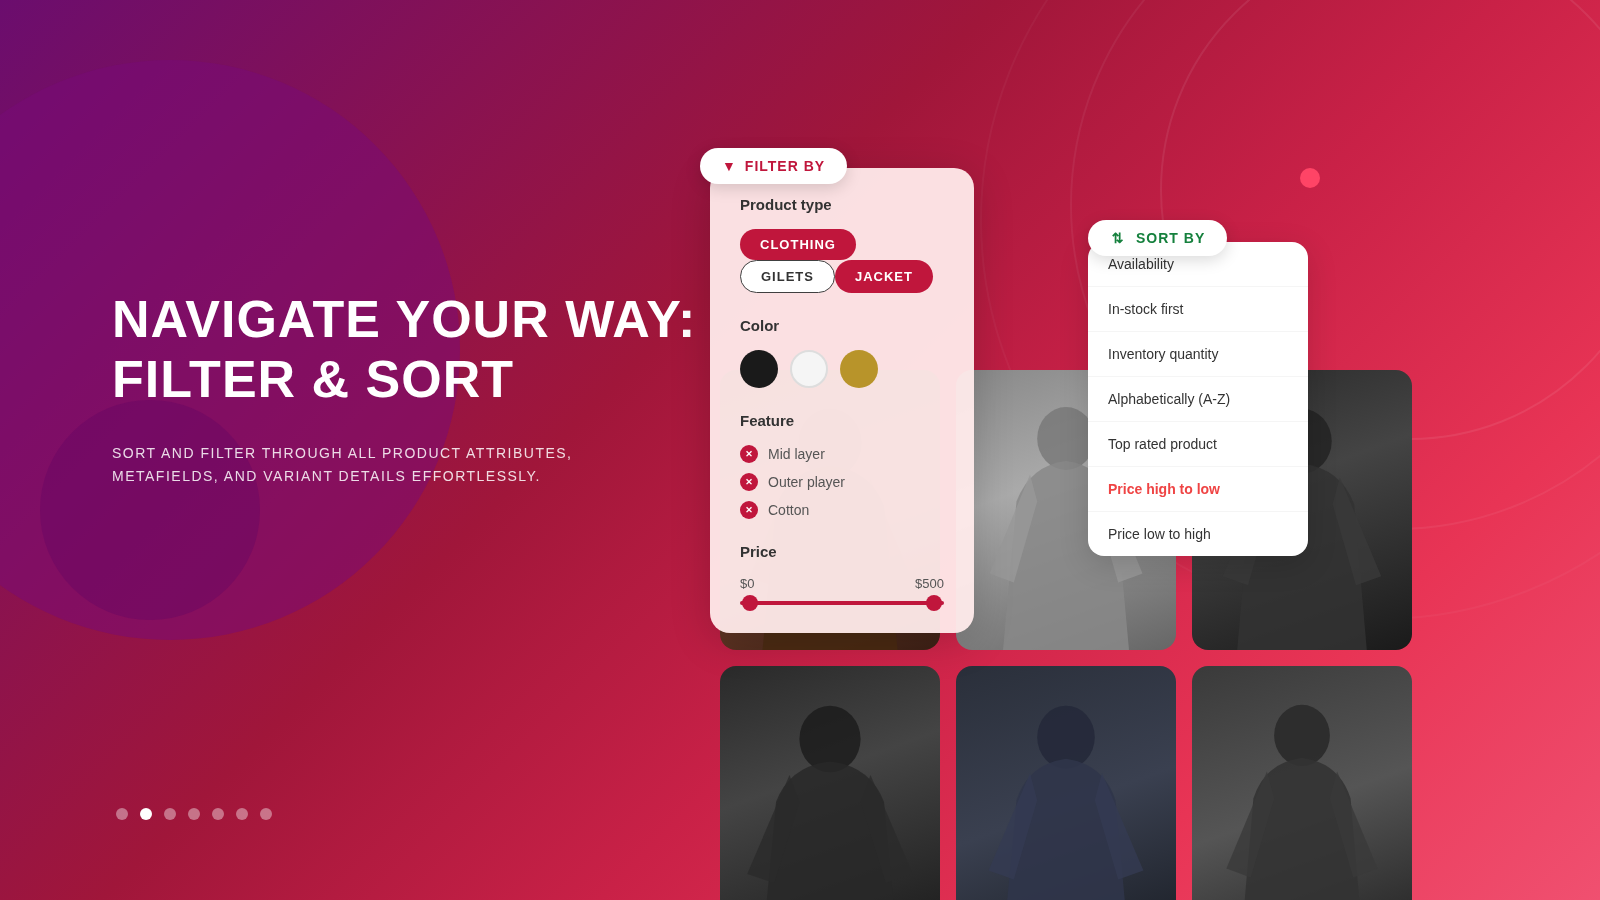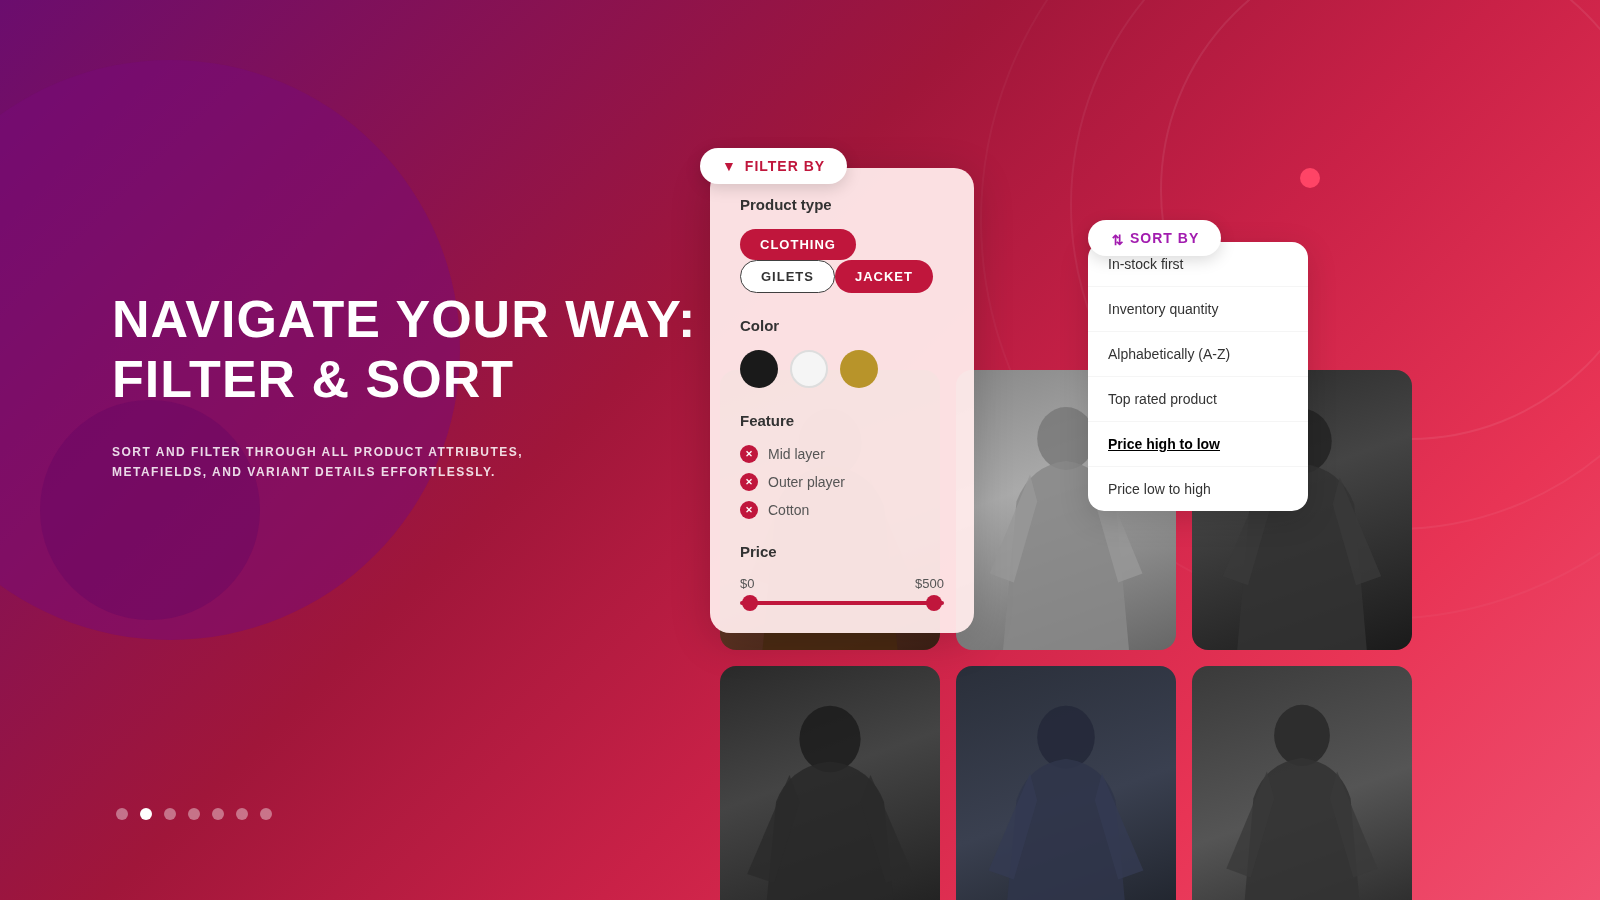--- a/index.html
+++ b/index.html
@@ -78,22 +78,22 @@
       font-size: 52px;
       font-weight: 900;
       line-height: 1.15;
       letter-spacing: 1px;
       text-transform: uppercase;
       margin-bottom: 32px;
     }
 
     .sub-text {
       color: rgba(255,255,255,0.85);
-      font-size: 12px;
-      font-weight: 700;
+      font-size: 14px;
+      font-weight: 400;
       letter-spacing: 1.5px;
       line-height: 1.7;
       text-transform: uppercase;
     }
 
     
     .dots-row {
       position: absolute;
       bottom: 80px;
       left: 116px;
@@ -301,26 +301,26 @@
       left: 1088px;
       top: 220px;
     }
 
     .sort-btn {
       background: #fff;
       border: none;
       border-radius: 30px;
       padding: 10px 22px;
       display: flex;
-      align-items: flex-end;
-      gap: 4px;
+      align-items: flex-start;
+      gap: 10px;
       cursor: pointer;
       font-size: 14px;
       font-weight: 700;
-      color: #a21caf;
+      color: #15803d;
       letter-spacing: 1px;
       box-shadow: 0 4px 16px rgba(0,0,0,0.15);
       position: relative;
       z-index: 10;
     }
 
     .sort-dropdown {
       background: #fff;
       border-radius: 16px;
       width: 220px;
@@ -338,23 +338,22 @@
       color: #333;
       cursor: pointer;
       border-bottom: 1px solid #f5f5f5;
     }
 
     .sort-option:last-child {
       border-bottom: none;
     }
 
     .sort-option.active {
-      color: #000000;
+      color: #ef4444;
       font-weight: 600;
-      text-decoration: underline;
     }
 
     
     .products-grid {
       position: absolute;
       left: 720px;
       top: 370px;
       display: grid;
       grid-template-columns: repeat(3, 220px);
       gap: 16px;
@@ -493,20 +492,21 @@
   </div>
 </div>
 
 <div class="sort-panel-wrapper">
   <button class="sort-btn">
     <span class="sort-icon-svg"></span>
     <span>SORT BY</span>
   </button>
 
   <div class="sort-dropdown">
+    <div class="sort-option">Availability</div>
     <div class="sort-option">In-stock first</div>
     <div class="sort-option">Inventory quantity</div>
     <div class="sort-option">Alphabetically (A-Z)</div>
     <div class="sort-option">Top rated product</div>
     <div class="sort-option active">Price high to low</div>
     <div class="sort-option">Price low to high</div>
   </div>
 </div>
 
 <div class="products-grid">

